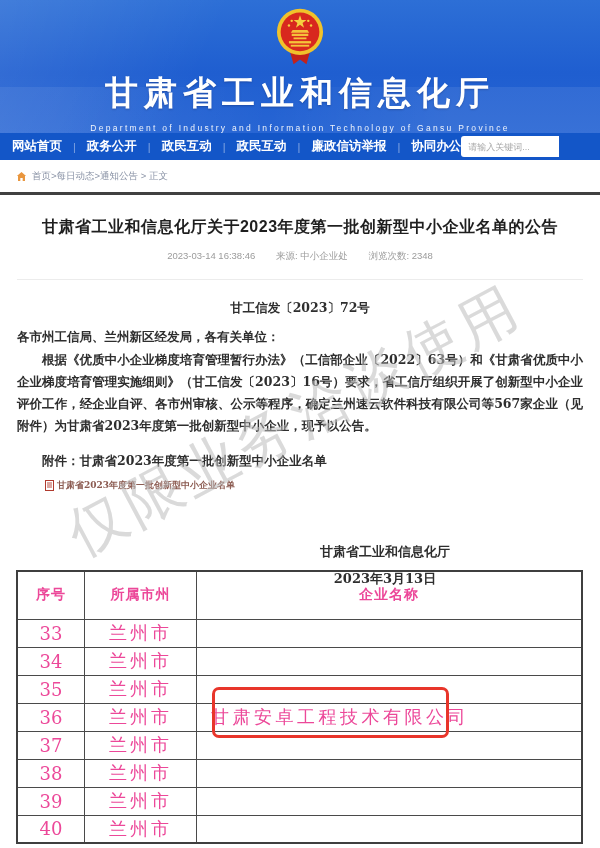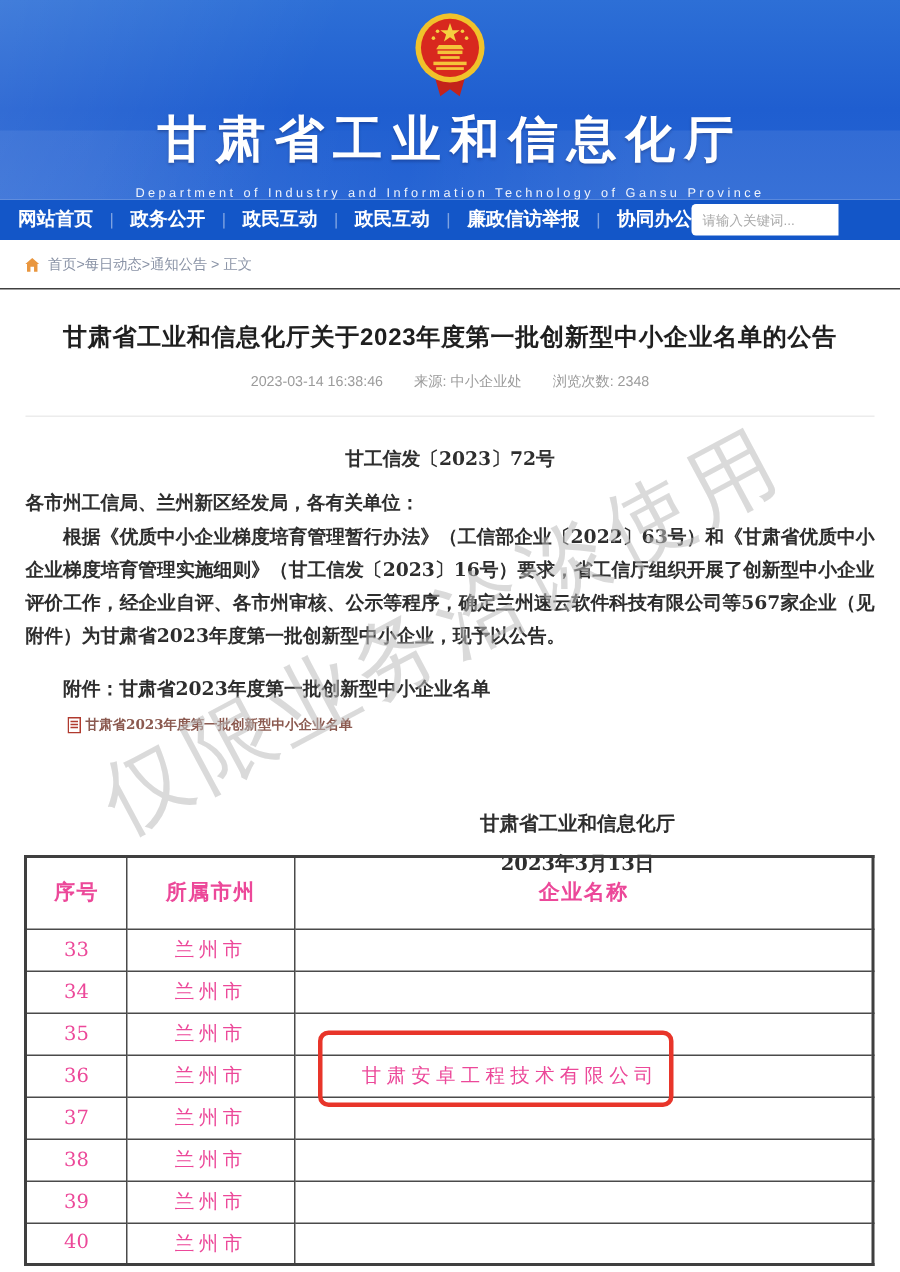--- a/index.html
+++ b/index.html
@@ -46,21 +46,21 @@
   .search-input::placeholder { color: #a9a9a9; }
   .search-btn {
     width: 30px; height: 21px; border: none; background: #2f80f7;
     border-radius: 0 3px 3px 0; display: flex; align-items: center; justify-content: center;
     cursor: pointer;
   }
 
   
   .breadcrumb-row {
     height: 29px; display: flex; align-items: center; padding: 16px 16px;
-    border-bottom: 1px solid #404040; background: #fff;
+    border-bottom: 3px solid #404040; background: #fff;
   }
   .home-icon { margin-right: 5px; display: inline-flex; }
   .breadcrumb-path { font-size: 9.5px; color: #8a93a6; cursor: pointer; }
 
   
   .article { padding: 0 17px; position: relative; z-index: 1; }
   .article-title {
     margin-top: 22px; text-align: center; font-size: 16px; font-weight: bold;
     color: #1f1f1f; letter-spacing: 0.5px; white-space: nowrap;
   }
@@ -87,21 +87,21 @@
     font-family: "DejaVu Serif", "Liberation Serif", serif;
   }
   table.roster th, table.roster td {
     border: 1.5px solid #4a4a4a; text-align: center; vertical-align: middle;
     color: #ec4899; overflow: hidden;
   }
   table.roster th {
     height: 48px; font-family: "Liberation Sans", sans-serif;
     font-size: 14px; font-weight: bold; letter-spacing: 1px;
   }
-  table.roster td { height: 28px; font-size: 13px; }
+  table.roster td { height: 28px; font-size: 18px; }
   td.city { letter-spacing: 3px; }
   td.company { letter-spacing: 3.5px; font-size: 13px; }
   td.company.shifted { padding-right: 98px; }
 
   
   .highlight-box {
     position: absolute; left: 212px; top: 687px; width: 237px; height: 51px;
     border: 3.5px solid #e8352a; border-radius: 7px; z-index: 6; pointer-events: none;
   }
   .watermark {

